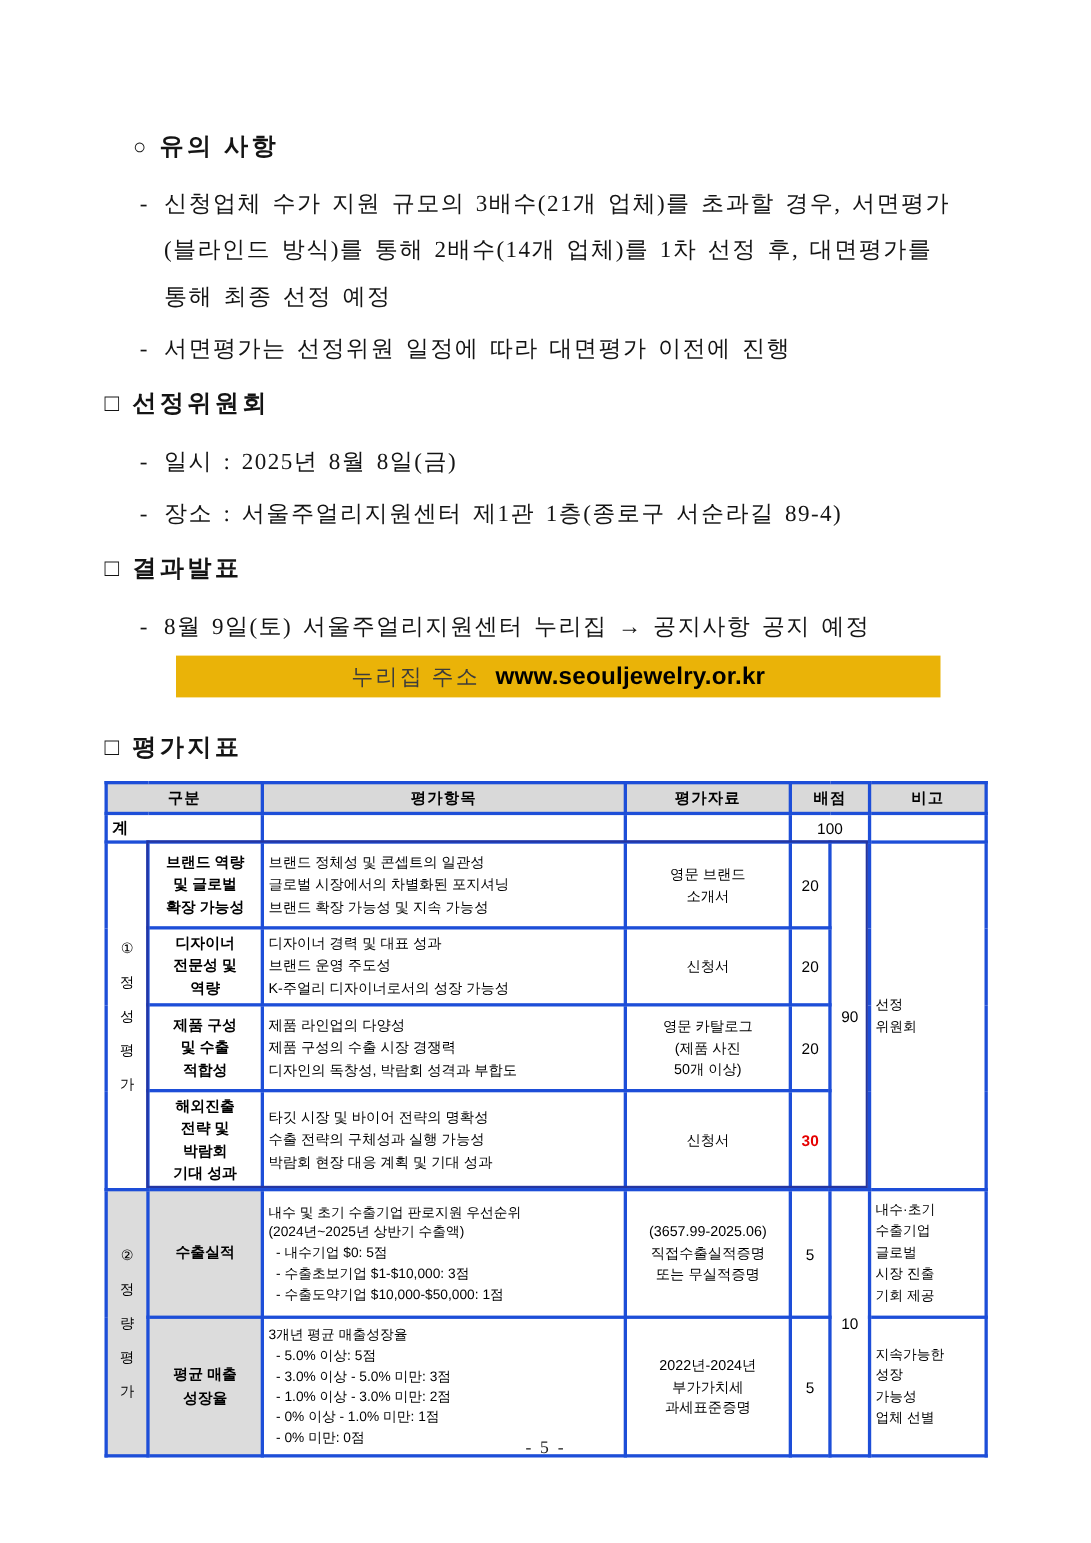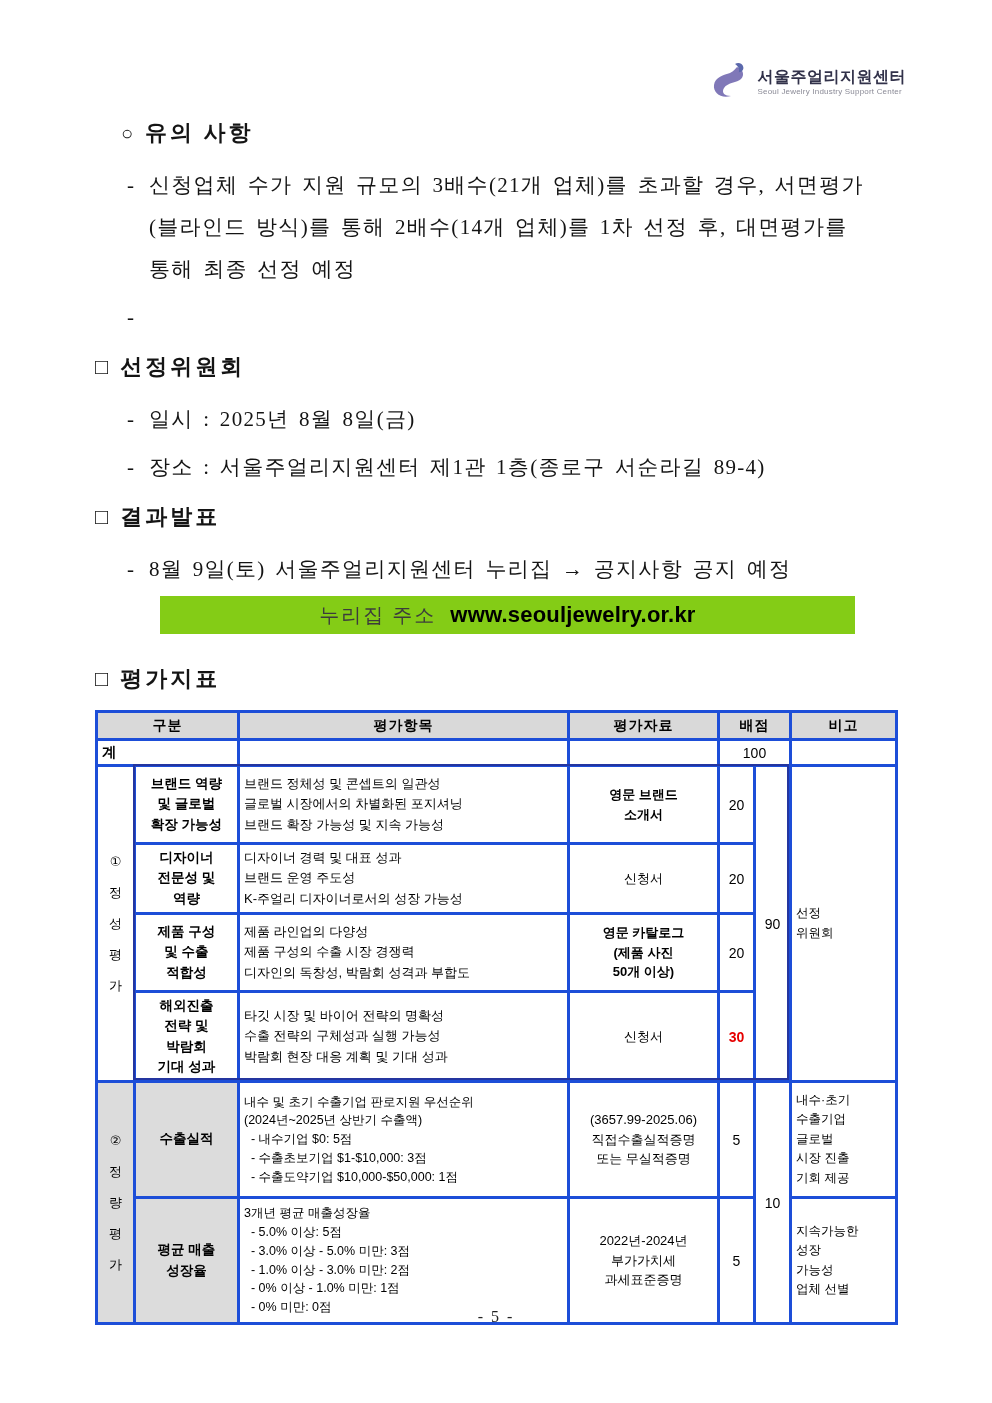--- a/index.html
+++ b/index.html
@@ -27,21 +27,21 @@
 
   .dash-item { display:flex; align-items:flex-start; padding-left:32px; margin-bottom:6px; font-size:21px; line-height:2.0; letter-spacing:1.3px; word-spacing:3px; }
   .dash-item .dash { width:22px; flex:0 0 22px; }
   .pre { white-space:pre-wrap; }
 
   .note-line { padding-left:46px; font-size:19.5px; line-height:1.9; letter-spacing:1px; margin-bottom:4px; }
 
   .gap-s { height:8px; } .gap-l { height:30px; }
 
   .url-box {
-    margin:6px 0 0 65px; width:695px; height:38px; background:#84cc16;
+    margin:6px 0 0 65px; width:695px; height:38px; background:#eab308;
     display:flex; align-items:center; justify-content:center; gap:14px;
   }
   .url-label { font-size:20px; color:#3c3c3c; letter-spacing:2px; }
   .url-text { font-family:"Liberation Sans","DejaVu Sans",sans-serif; font-weight:bold; font-size:22px; color:#000; letter-spacing:.2px; }
 
   
   .table-wrap { position:relative; margin-top:14px; width:800px; font-family:"Liberation Sans","DejaVu Sans",sans-serif; }
   table.eval { border-collapse:collapse; table-layout:fixed; width:800px; }
   table.eval th, table.eval td { border:3px solid #1d4ed8; vertical-align:middle; padding:2px 4px; color:#000; }
   tr.h-head  { height:28px; } tr.h-total { height:26px; }
@@ -49,62 +49,49 @@
   tr.h-q1 { height:116px; } tr.h-q2 { height:126px; }
   .thead th { background:#d9d9d9; font-size:14px; font-weight:bold; letter-spacing:1px; }
   .total-label { font-weight:bold; font-size:14.5px; padding-left:28px; }
   .score { text-align:center; font-size:14px; padding:0; }
   .score.red { color:#e60000; font-weight:bold; }
   .vlabel { text-align:center; font-size:13px; line-height:2.4; padding:0; }
   .cat  { text-align:center; font-weight:bold; font-size:13.5px; line-height:1.5; }
   .crit { font-size:13px; line-height:1.55; padding-left:8px; }
   .crit.small { font-size:12.5px; line-height:1.5; }
   .mat  { text-align:center; font-size:13px; line-height:1.5; }
-  .mat.bold { font-weight:bold; }
+  .mat.bold { font-weight:normal; }
   .notec { text-align:left; font-size:12.5px; line-height:1.55; }
   .gray { background:#dcdcdc; }
   .blue-box { position:absolute; left:38px; top:54px; width:656px; height:316px; border:2px solid #2435a0; pointer-events:none; }
 
   .footer-page { position:absolute; left:0; right:0; top:1308px; text-align:center; font-size:16px; letter-spacing:2px; color:#222; }
 </style>
 </head>
 <body>
 
 <div class="page">
 
-  <div class="logo-row">
-    <div class="logo">
-      <span>
-        <svg width="42" height="40" viewBox="0 0 42 40" aria-hidden="true">
-          <path d="M30 7 C36 9 38 15 34 19 C30 23 21 22 17 28 C14 33 18 36 24 36 C14 39 6 33 7 25 C8 17 17 15 23 13 C27 11 28 9 30 7 Z" fill="#8078b8"></path>
-          <path d="M28 4 C31 2 35.5 3 36.3 7 C36.8 9.6 35 12.3 31.8 12.2 C33 9 31 6 28 4 Z" fill="#5b68ac"></path>
-        </svg>
-      </span>
-      <div class="logo-texts">
-        <span class="logo-title">서울주얼리지원센터</span>
-        <span class="logo-subtitle">Seoul Jewelry Industry Support Center</span>
-      </div>
-    </div>
-  </div>
 
   <div class="content">
 
     <div class="sec-heading circle">
       <span class="marker">○</span>
       <span>유의 사항</span>
     </div>
 
     <div class="dash-item">
       <span class="dash">-</span>
       <div class="pre">신청업체 수가 지원 규모의 3배수(21개 업체)를 초과할 경우, 서면평가
 (블라인드 방식)를 통해 2배수(14개 업체)를 1차 선정 후, 대면평가를
 통해 최종 선정 예정</div>
     </div>
     <div class="dash-item">
       <span class="dash">-</span>
+      <div class="pre">서면평가는 선정위원 일정에 따라 대면평가 이전에 진행</div>
     </div>
 
     <div class="gap-s"></div>
 
     <div class="sec-heading box">
       <span class="marker">□</span>
       <span>선정위원회</span>
     </div>
 
     <div class="dash-item">

